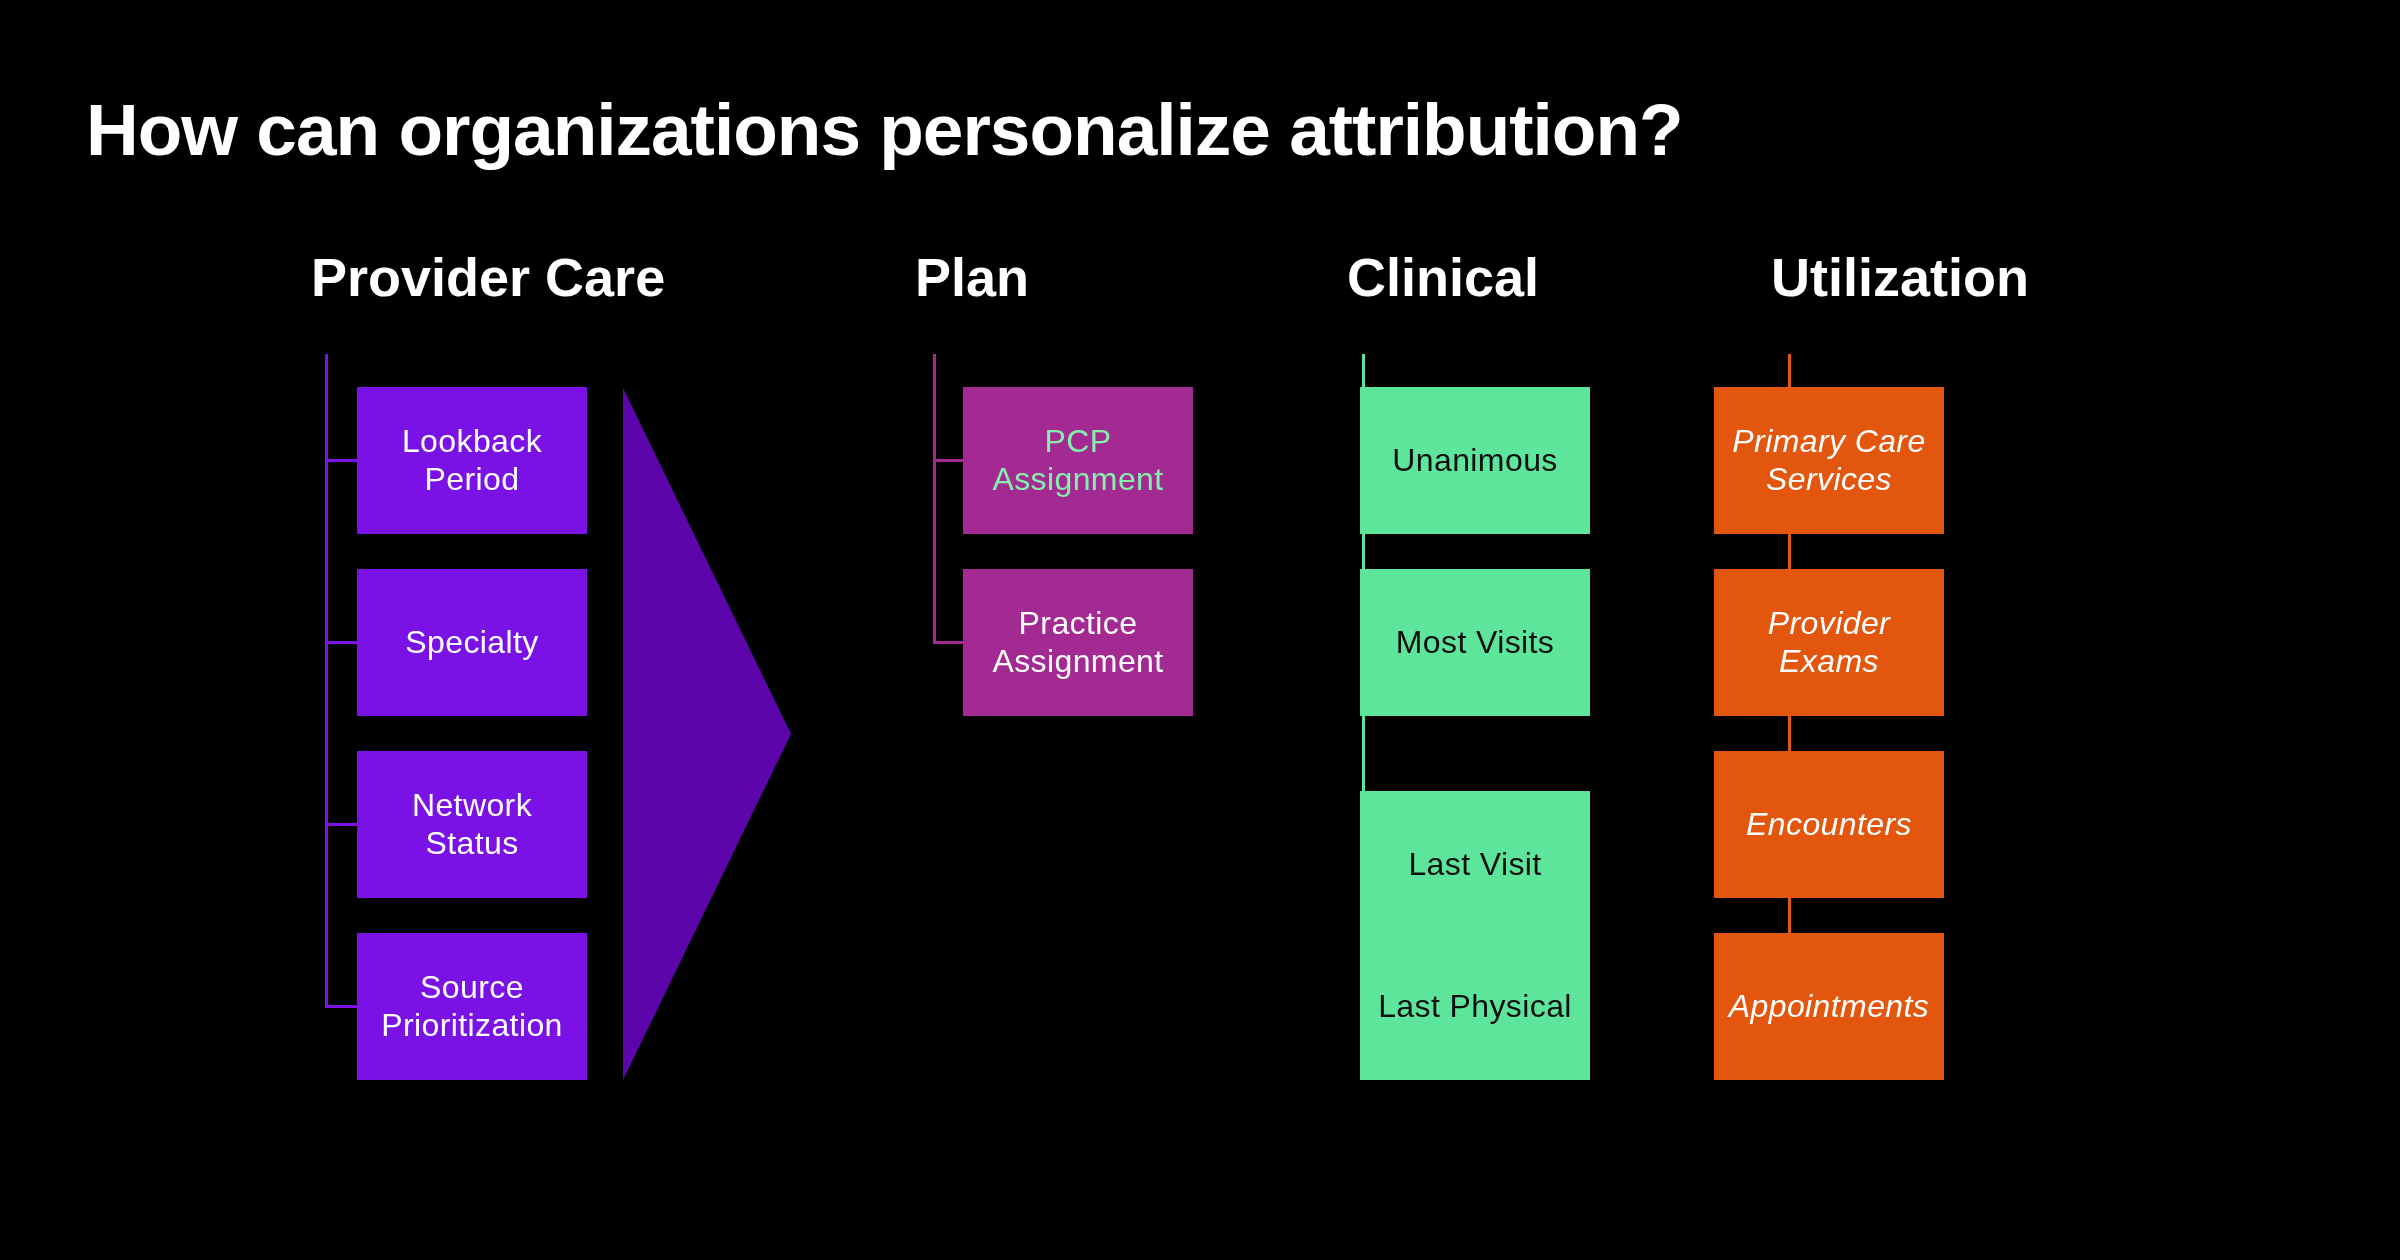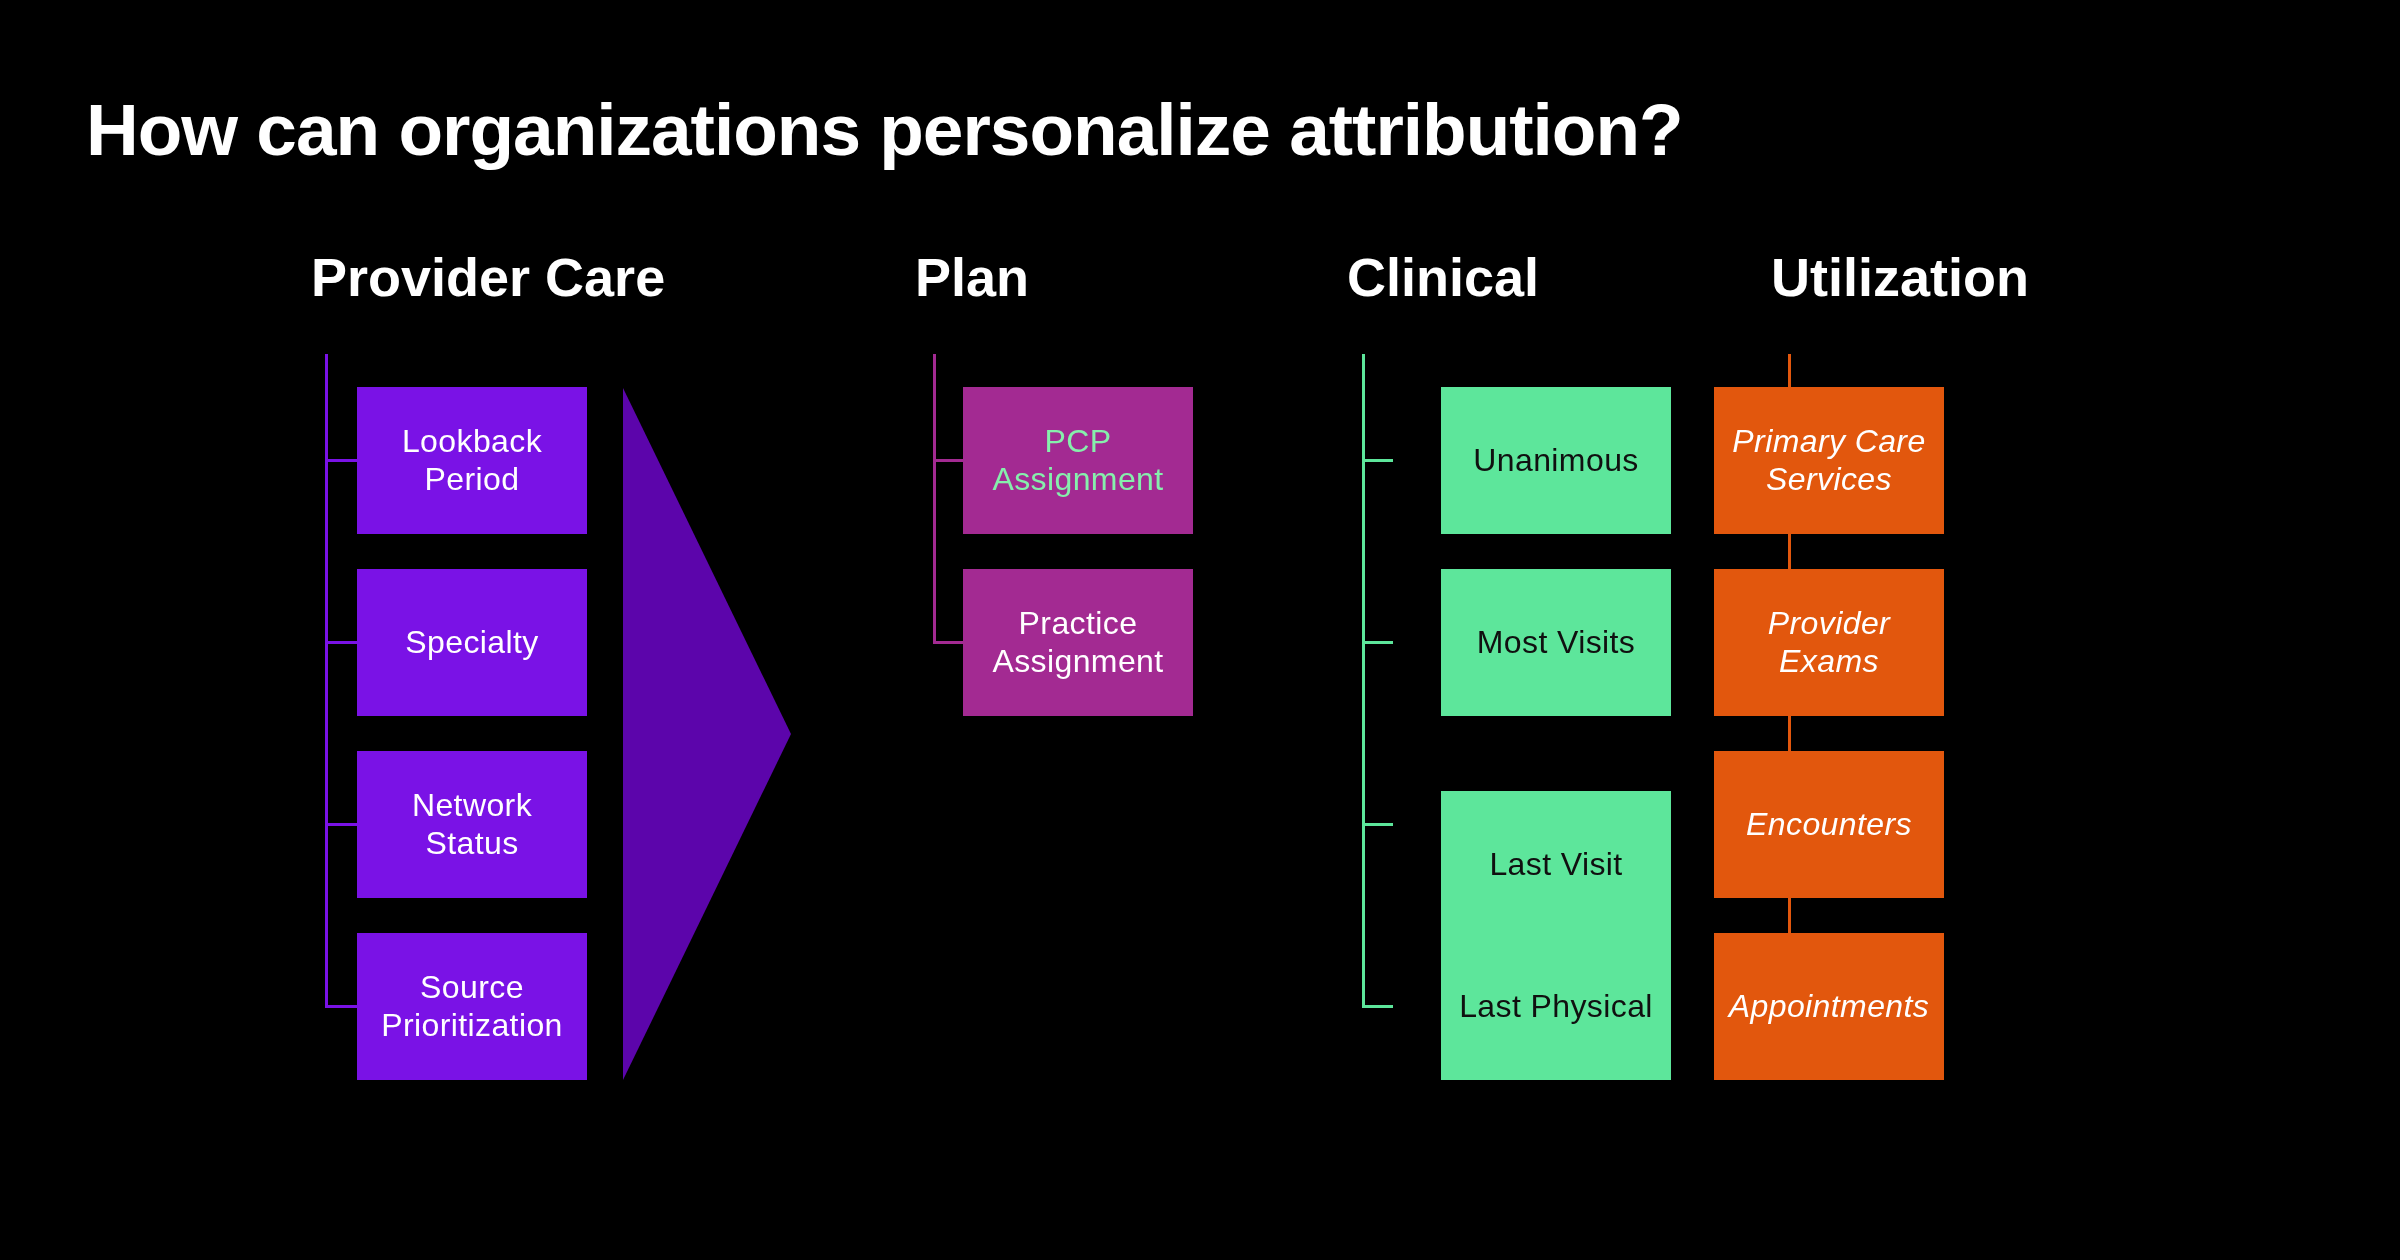--- a/index.html
+++ b/index.html
@@ -39,21 +39,21 @@
     align-items: center;
     justify-content: center;
     text-align: center;
     font-size: 32px;
     line-height: 1.18;
     letter-spacing: 0.4px;
     padding: 0 12px;
     box-sizing: border-box;
   }
   
-  .c1 { left: 357px; } .c2 { left: 963px; } .c3 { left: 1441px; } .c4 { left: 1714px; font-style: italic; }
+  .c1 { left: 357px; } .c2 { left: 963px; } .c3 { left: 1360px; } .c4 { left: 1714px; font-style: italic; }
   
   .r1 { top: 387px; } .r2 { top: 569px; } .r3 { top: 751px; } .r4 { top: 933px; }
   .arrow {
     position: absolute;
     left: 623px;
     top: 388px;
     width: 168px;
     height: 692px;
   }
   .logo {

